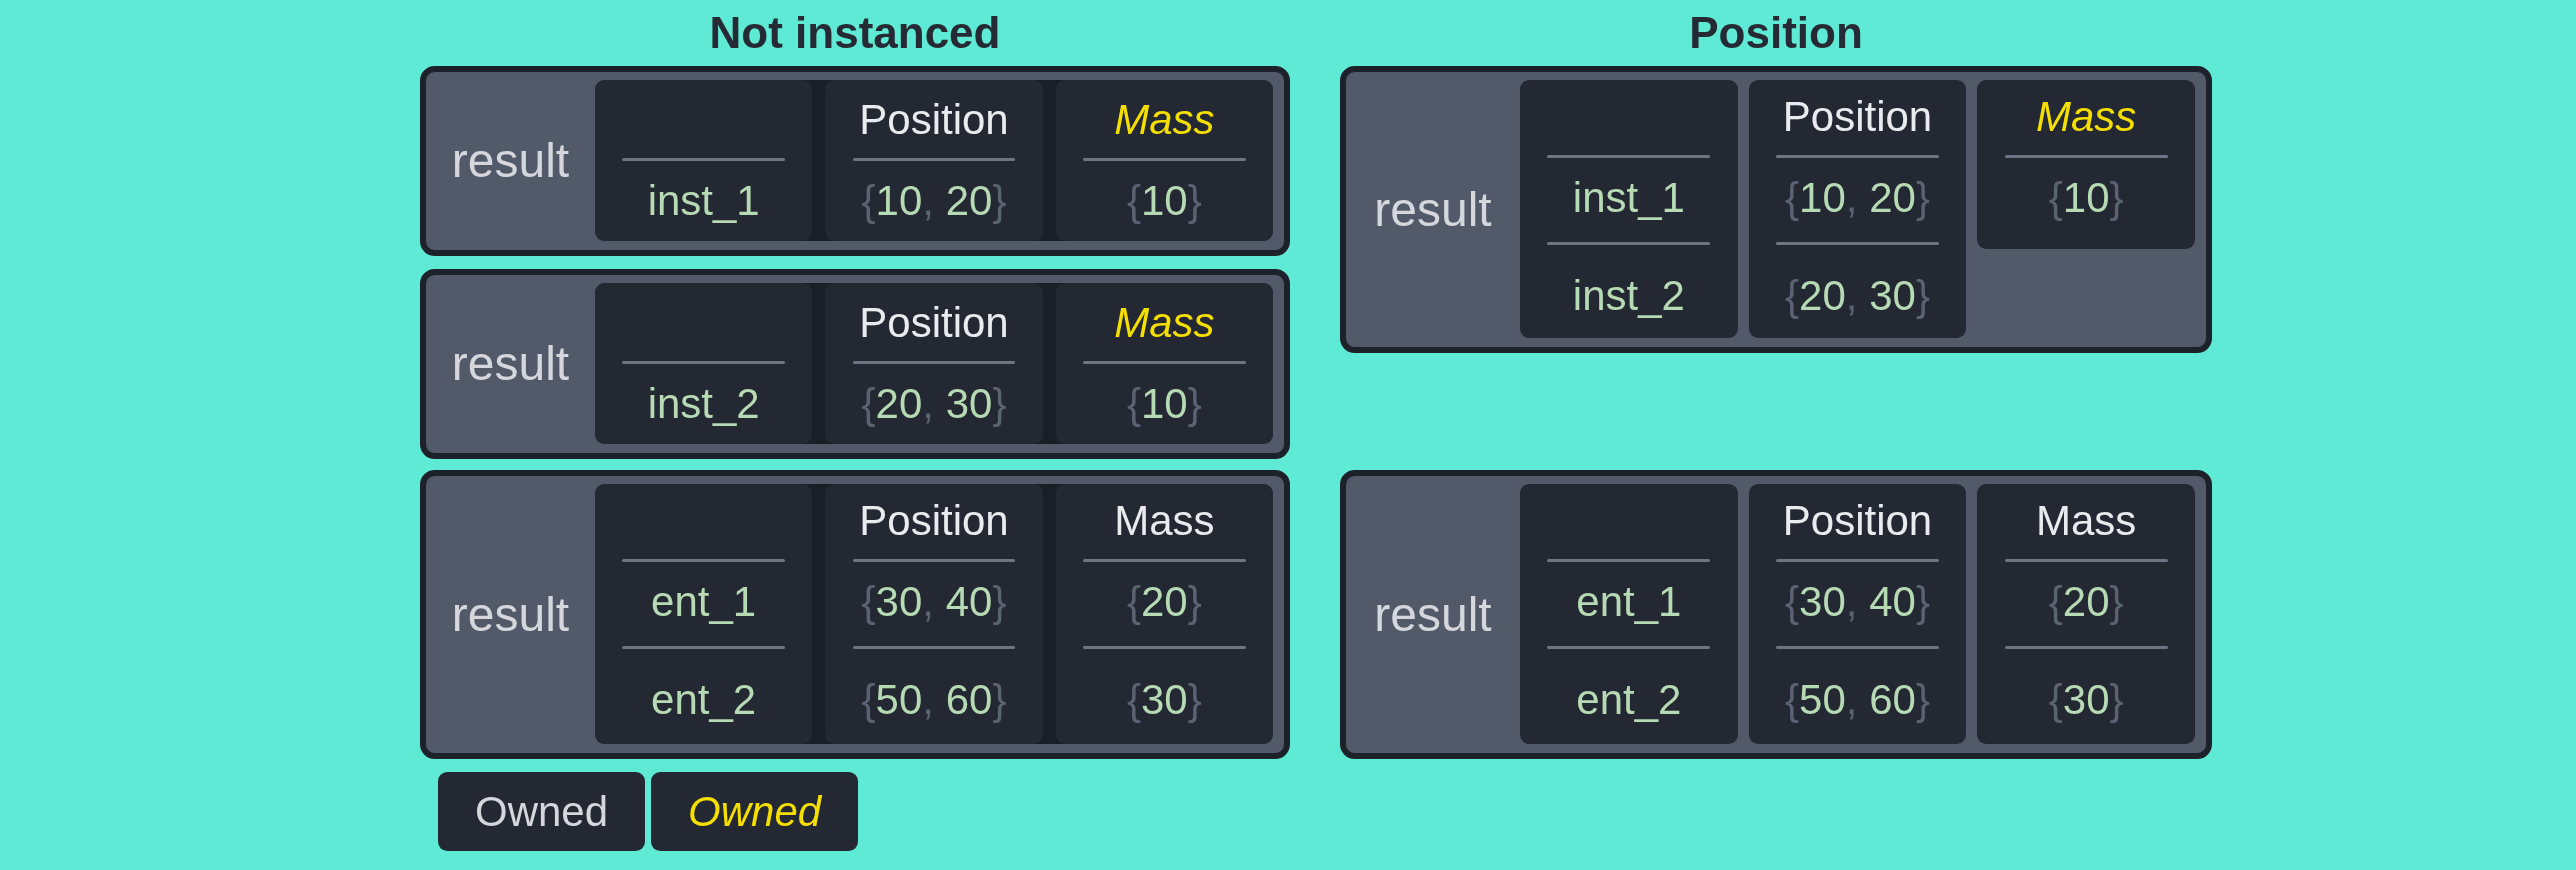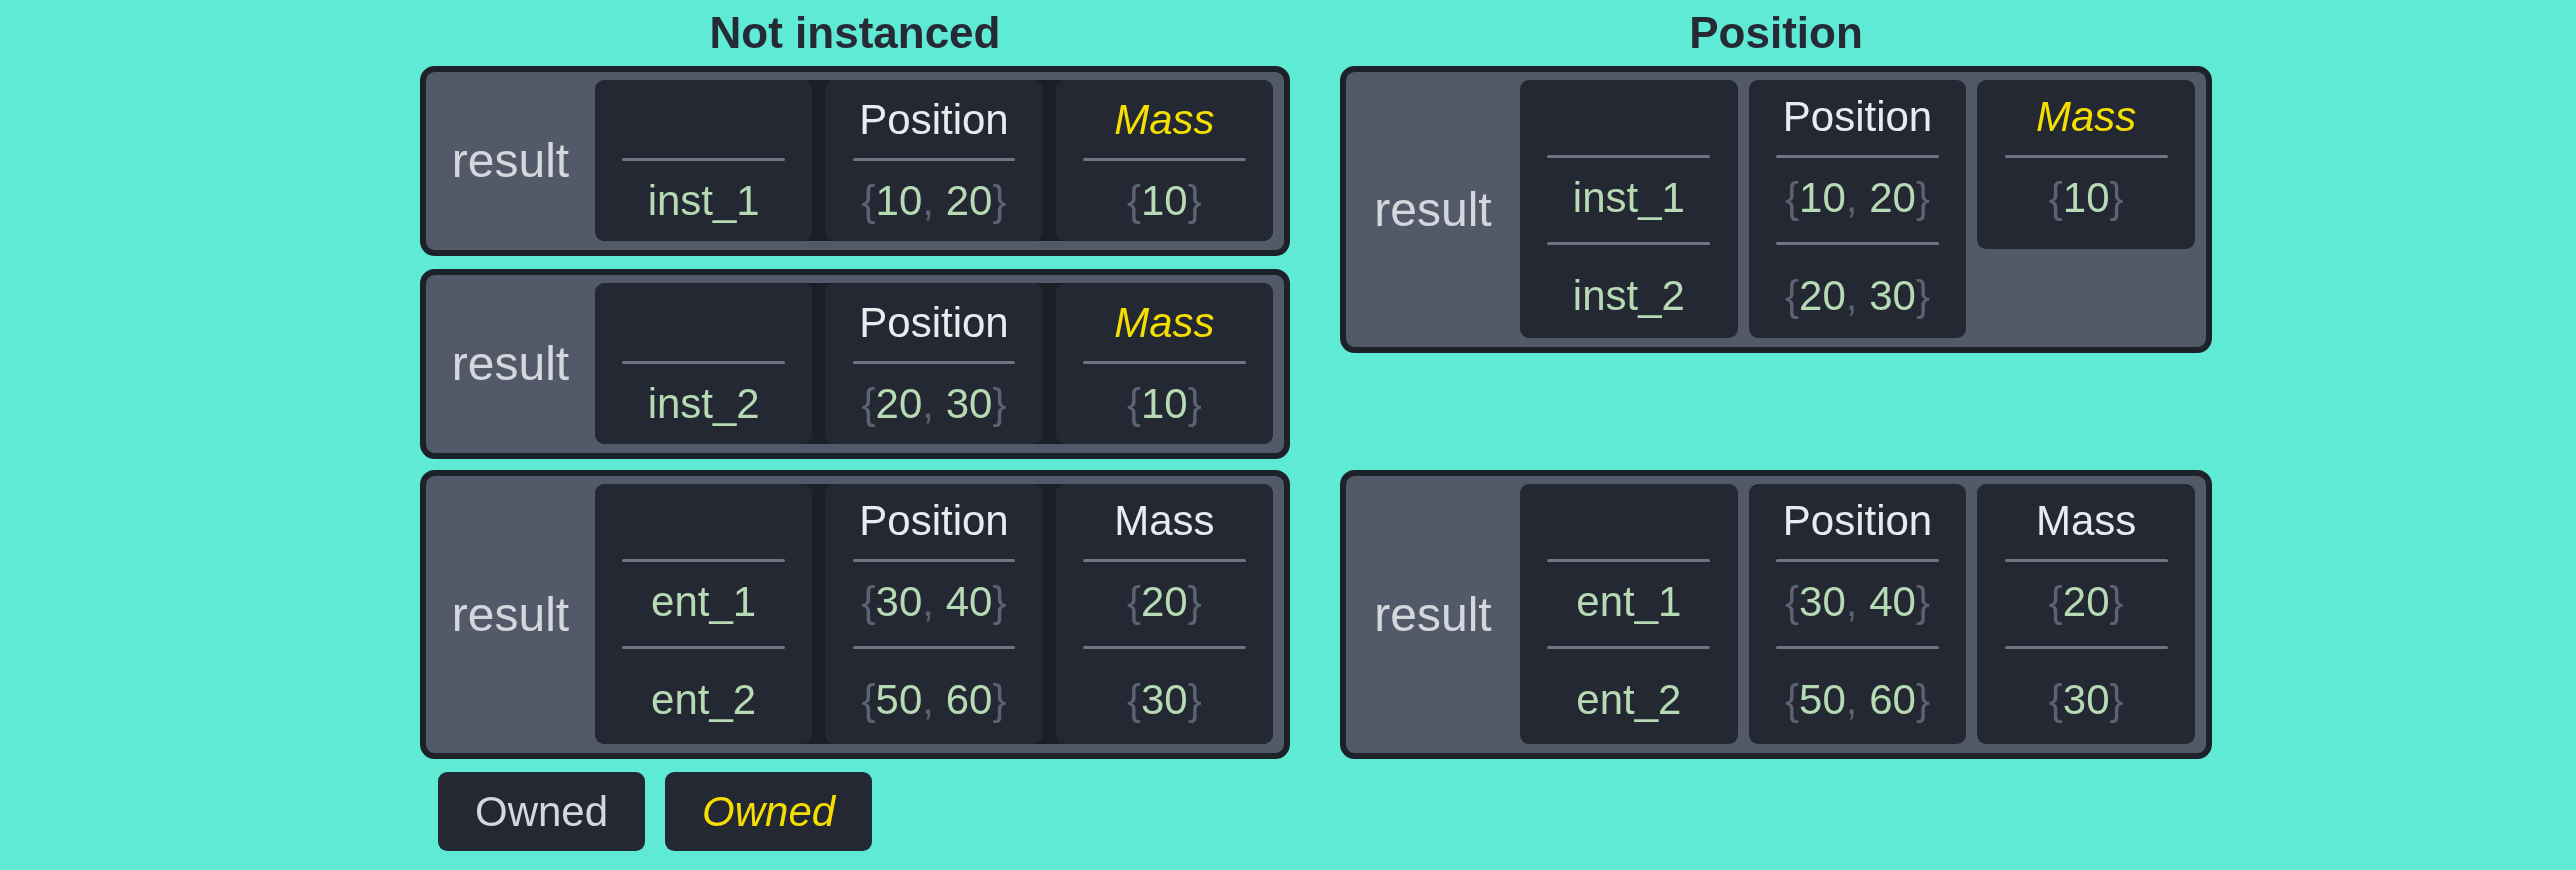--- a/index.html
+++ b/index.html
@@ -41,21 +41,21 @@
   .chead{margin-top:13px;height:53px;line-height:53px;font-size:42px;color:var(--header-text,#e9ebee);}
   .h2 .chead,.h3 .chead{margin-top:10px;}
   .chead.shared{color:var(--shared-yellow,#f5df00);font-style:italic;}
   .cdiv{width:75%;height:2.8px;border-radius:1.8px;background:var(--divider,#6e7484);margin-top:12px;flex:0 0 auto;}
   .cdiv.mid{margin-top:17.4px;}
   .crow{margin-top:13.8px;height:53px;line-height:53px;font-size:42px;white-space:nowrap;}
   .crow.second{margin-top:24px;}
   .crow .val,.crow.name{color:var(--value-green,#b6dab3);}
   .crow .br{color:var(--brace-gray,#5b6272);}
   .spacer127{height:117px;flex:0 0 auto;}
-  .legend{display:flex;gap:20px;margin-top:13.8px;padding-left:18px;}
+  .legend{display:flex;gap:6px;margin-top:13.8px;padding-left:18px;}
   .lbox{
     height:79px;box-sizing:border-box;padding:0 37px;border-radius:9.2px;
     background:var(--cell-bg,#242833);display:flex;align-items:center;justify-content:center;
     font-size:42px;color:var(--label-text,#d5d7dc);
   }
   .lbox.shared{color:var(--shared-yellow,#f5df00);font-style:italic;}
 </style>
 </head>
 <body>
 

